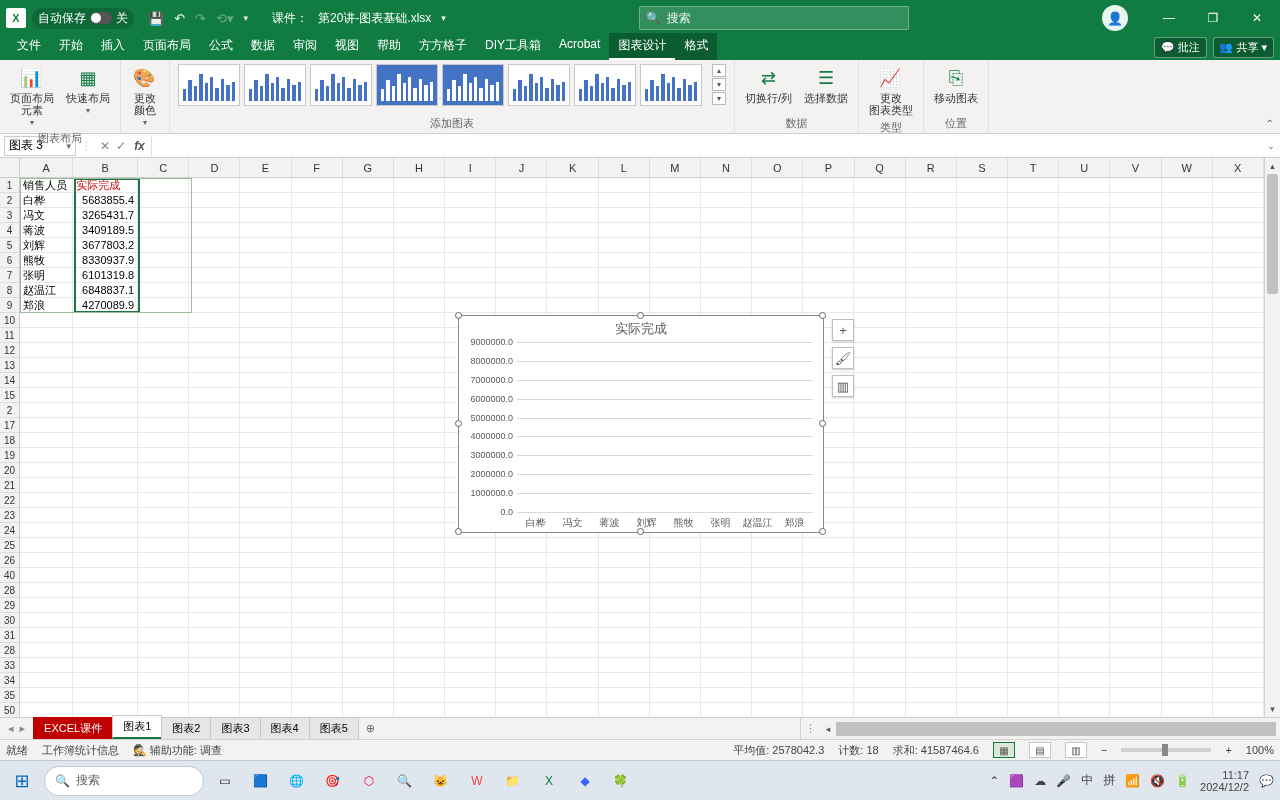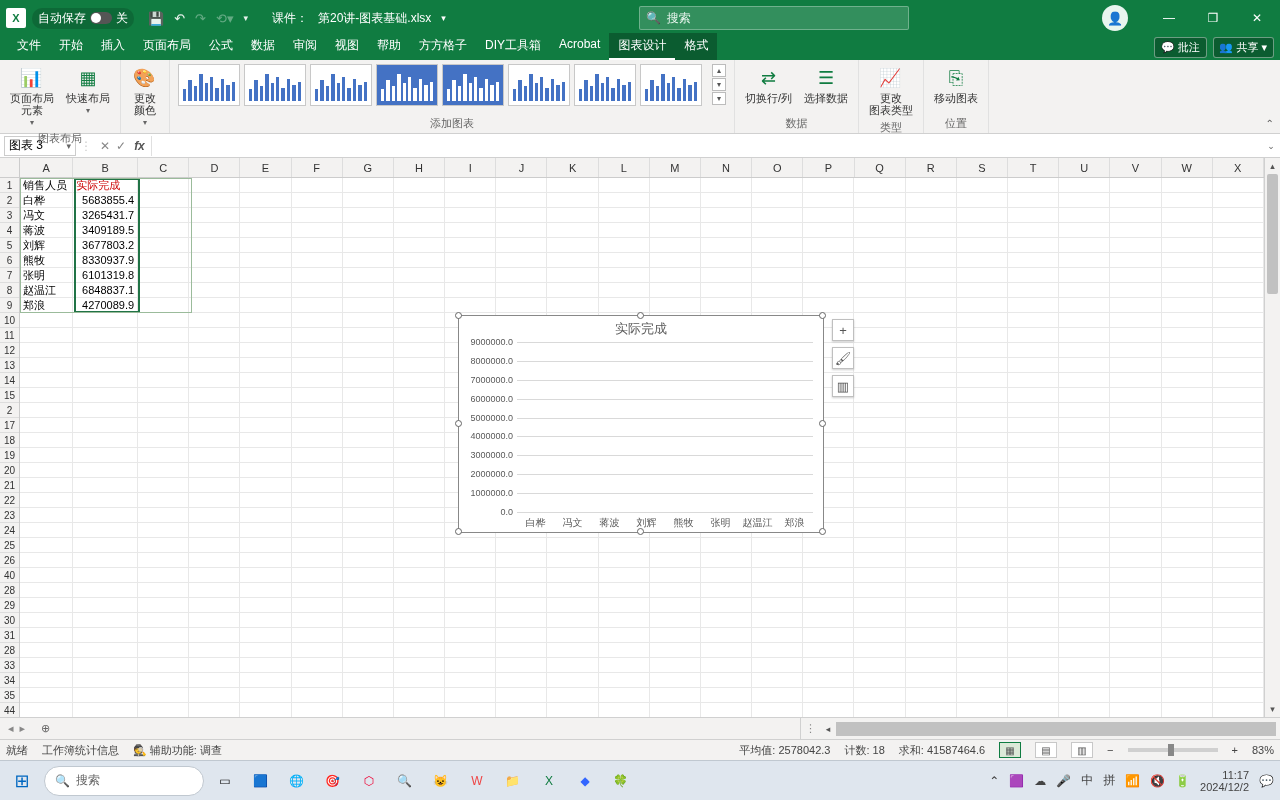--- a/index.html
+++ b/index.html
@@ -444,21 +444,21 @@
       <div>26</div>
       <div>40</div>
       <div>28</div>
       <div>29</div>
       <div>30</div>
       <div>31</div>
       <div>28</div>
       <div>33</div>
       <div>34</div>
       <div>35</div>
-      <div>44</div>
+      <div>50</div>
     </div>
   <div class="cells" id="cells">
       <div class="cellrow">
         <div class="cell" style="width: 54px;">销售人员</div>
         <div class="cell hdr" style="width: 66px;">实际完成</div>
         <div class="cell" style="width: 52px;"></div>
         <div class="cell" style="width: 52px;"></div>
         <div class="cell" style="width: 52px;"></div>
         <div class="cell" style="width: 52px;"></div>
         <div class="cell" style="width: 52px;"></div>
@@ -1472,20 +1472,28 @@
       <div>▥</div>
     </div>
 <div class="sel-border" style="border: 1px solid rgb(155, 187, 155); left: 20px; top: 20px; width: 172px; height: 135px;"></div>
   </div>
 
 <div class="sheetbar">
   <div class="nav">
     <span>◂</span>
     <span>▸</span>
   </div>
+  <div class="tabs" id="sheettabs">
+      <div class="sheet-tab red">EXCEL课件</div>
+      <div class="sheet-tab active">图表1</div>
+      <div class="sheet-tab">图表2</div>
+      <div class="sheet-tab">图表3</div>
+      <div class="sheet-tab">图表4</div>
+      <div class="sheet-tab">图表5</div>
+    </div>
   <div class="add">⊕</div>
   <span style="margin-left:auto;"></span>
   <div class="hscroll">
     <span style="padding:0 4px;color:#888;">⋮</span>
     <div class="btn">◂</div>
     <div class="track">
         <div class="thumb"></div>
       </div>
     <div class="btn">▸</div>
   </div>
@@ -1500,21 +1508,21 @@
   <span><span>计数:</span> <span>18</span></span>
   <span><span>求和:</span> <span>41587464.6</span></span>
   <div class="viewbtn active">▦</div>
   <div class="viewbtn">▤</div>
   <div class="viewbtn">▥</div>
   <span>−</span>
   <div class="zoom-slider">
       <div class="th"></div>
     </div>
   <span>+</span>
-  <span>83%</span>
+  <span>100%</span>
 </div>
 
 <div class="taskbar">
   <div class="start">⊞</div>
   <div class="tsearch">
     <span>🔍</span>
     <span>搜索</span>
   </div>
   <div class="tico">▭</div>
   <div class="tico">🟦</div>

